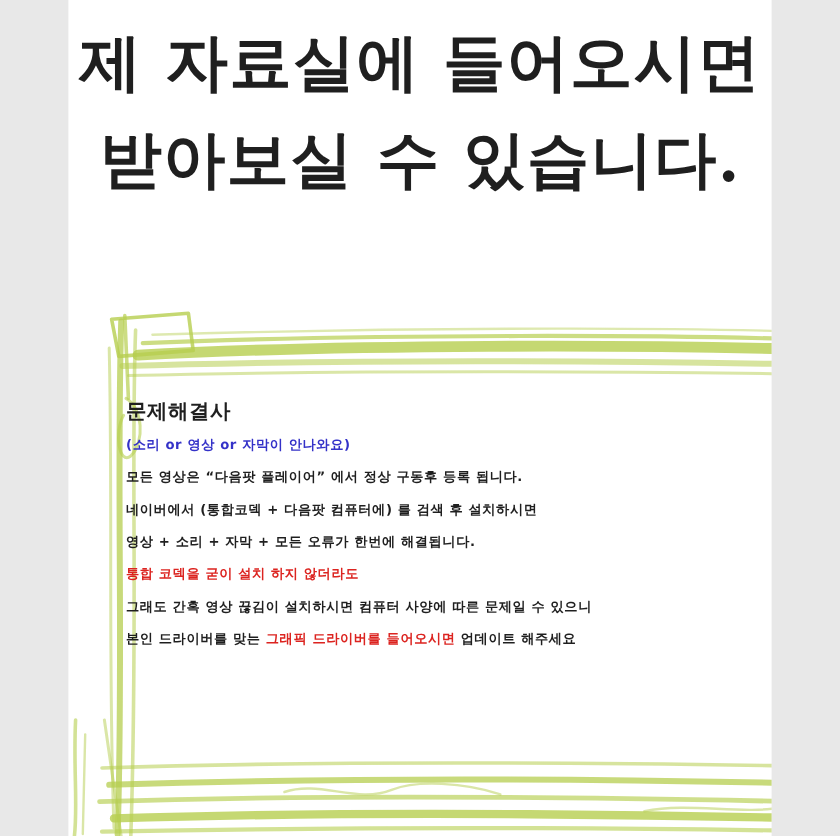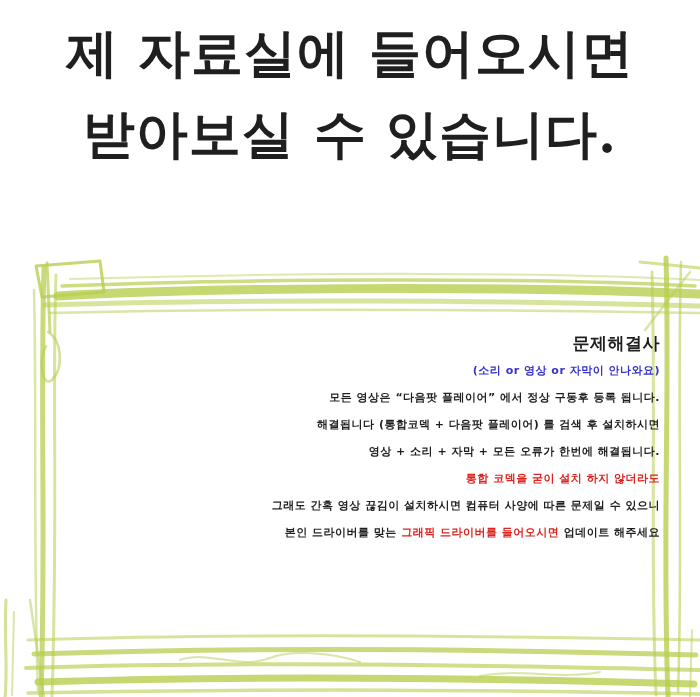--- a/index.html
+++ b/index.html
@@ -5,21 +5,21 @@
   :root {
     --ink: #1f1f1f;
     --blue-bright: #2836cf;
     --blue: #3432c8;
     --red: #dc2420;
     --green: #b6ce4f;
   }
   html, body { margin: 0; padding: 0; background: #e8e8e8; }
   .canvas {
     position: relative;
-    width: 700px;
+    width: 586px;
     height: 697px;
     background: #ffffff;
     overflow: hidden;
     font-family: "DejaVu Sans", sans-serif;
     margin: 0 auto;
     text-decoration: underline;
   }
   
   .header {
     position: absolute;
@@ -36,21 +36,21 @@
     font-family: "DejaVu Serif", serif;
   }
   .hdr-highlight { color: var(--blue-bright); }
   
   .sketch { position: absolute; left: 0; top: 0; }
   .g { fill: none; stroke: var(--green); stroke-linecap: round; stroke-linejoin: round; }
   
   .box-text {
     position: absolute;
     left: 48px; right: 40px; top: 330px;
-    text-align: right;
+    text-align: left;
     font-weight: bold;
     color: var(--ink);
   }
   .bl {
     font-size: 11px;
     line-height: 27px;
     white-space: nowrap;
     letter-spacing: 0.5px;
   }
   .box-title { font-size: 17px; line-height: 27px; }
@@ -106,21 +106,21 @@
     <path class="g" d="M6,600 C4,640 8,670 5,697" stroke-width="3" opacity="0.6"></path>
     <path class="g" d="M14,612 L12,695" stroke-width="2" opacity="0.5"></path>
     <path class="g" d="M30,600 L44,697" stroke-width="2.5" opacity="0.5"></path>
   </svg>
 
   <div class="box-text">
     <div class="bl box-title">문제해결사</div>
 
     <div class="bl t-blue">(소리 or 영상 or 자막이 안나와요)</div>
     <div class="bl">모든 영상은  “다음팟 플레이어”  에서 정상 구동후 등록 됩니다.</div>
-    <div class="bl">해결됩니다 (통합코덱 + 다음팟 플레이어) 를 검색 후 설치하시면</div>
+    <div class="bl">네이버에서 (통합코덱 + 다음팟 컴퓨터에) 를 검색 후 설치하시면</div>
     <div class="bl">영상 + 소리 + 자막 + 모든 오류가 한번에 해결됩니다.</div>
     <div class="bl t-red">통합 코덱을 굳이 설치 하지 않더라도</div>
 
     <div class="bl">그래도 간혹 영상 끊김이 설치하시면 컴퓨터 사양에 따른 문제일 수 있으니</div>
     <div class="bl">
       <span>본인 드라이버를 맞는 </span><span class="t-red">그래픽 드라이버를 들어오시면</span><span> 업데이트 해주세요</span>
     </div>
   </div>
 
 </div>

